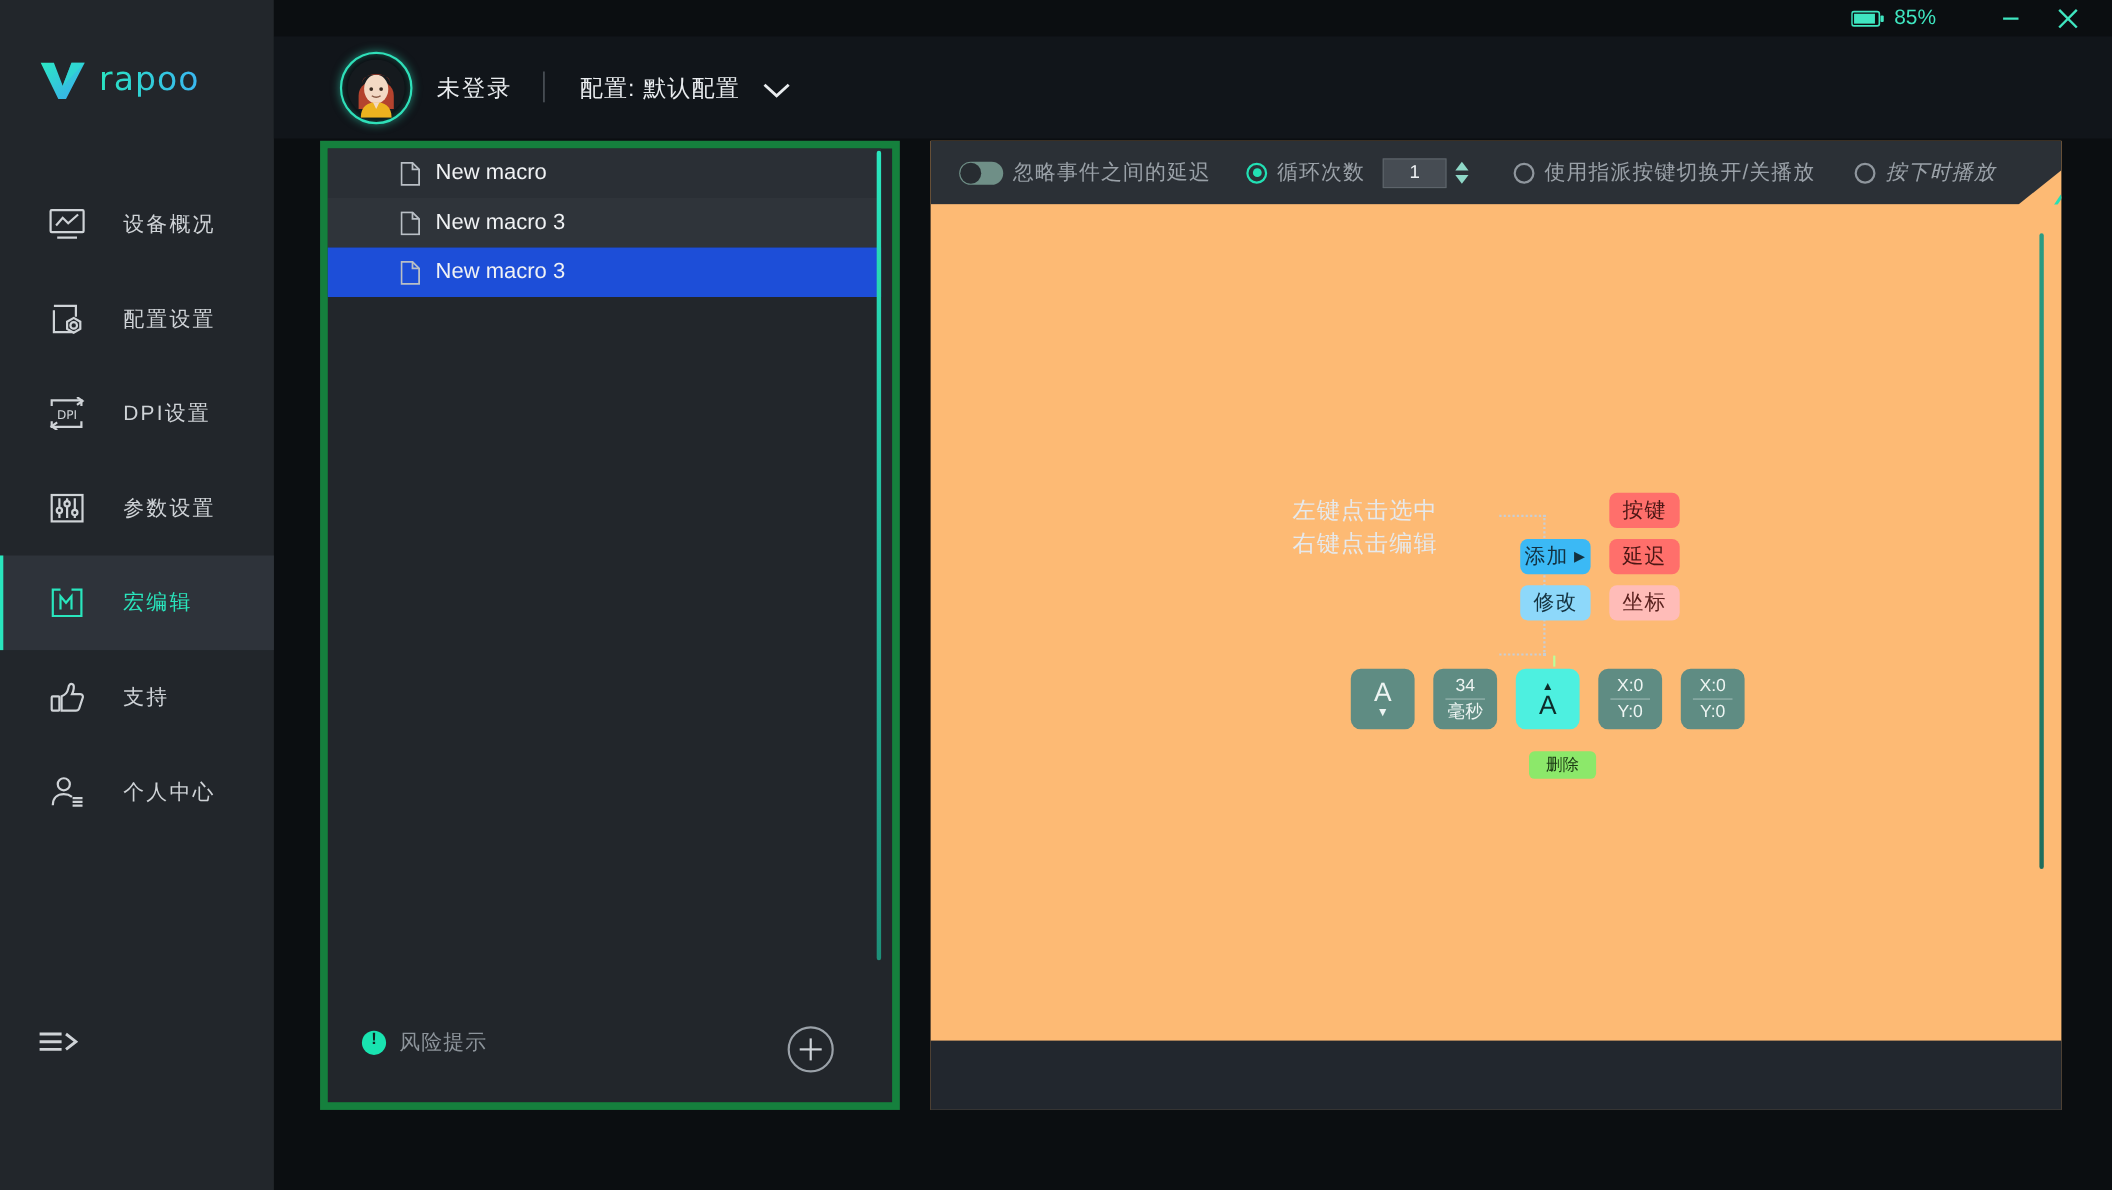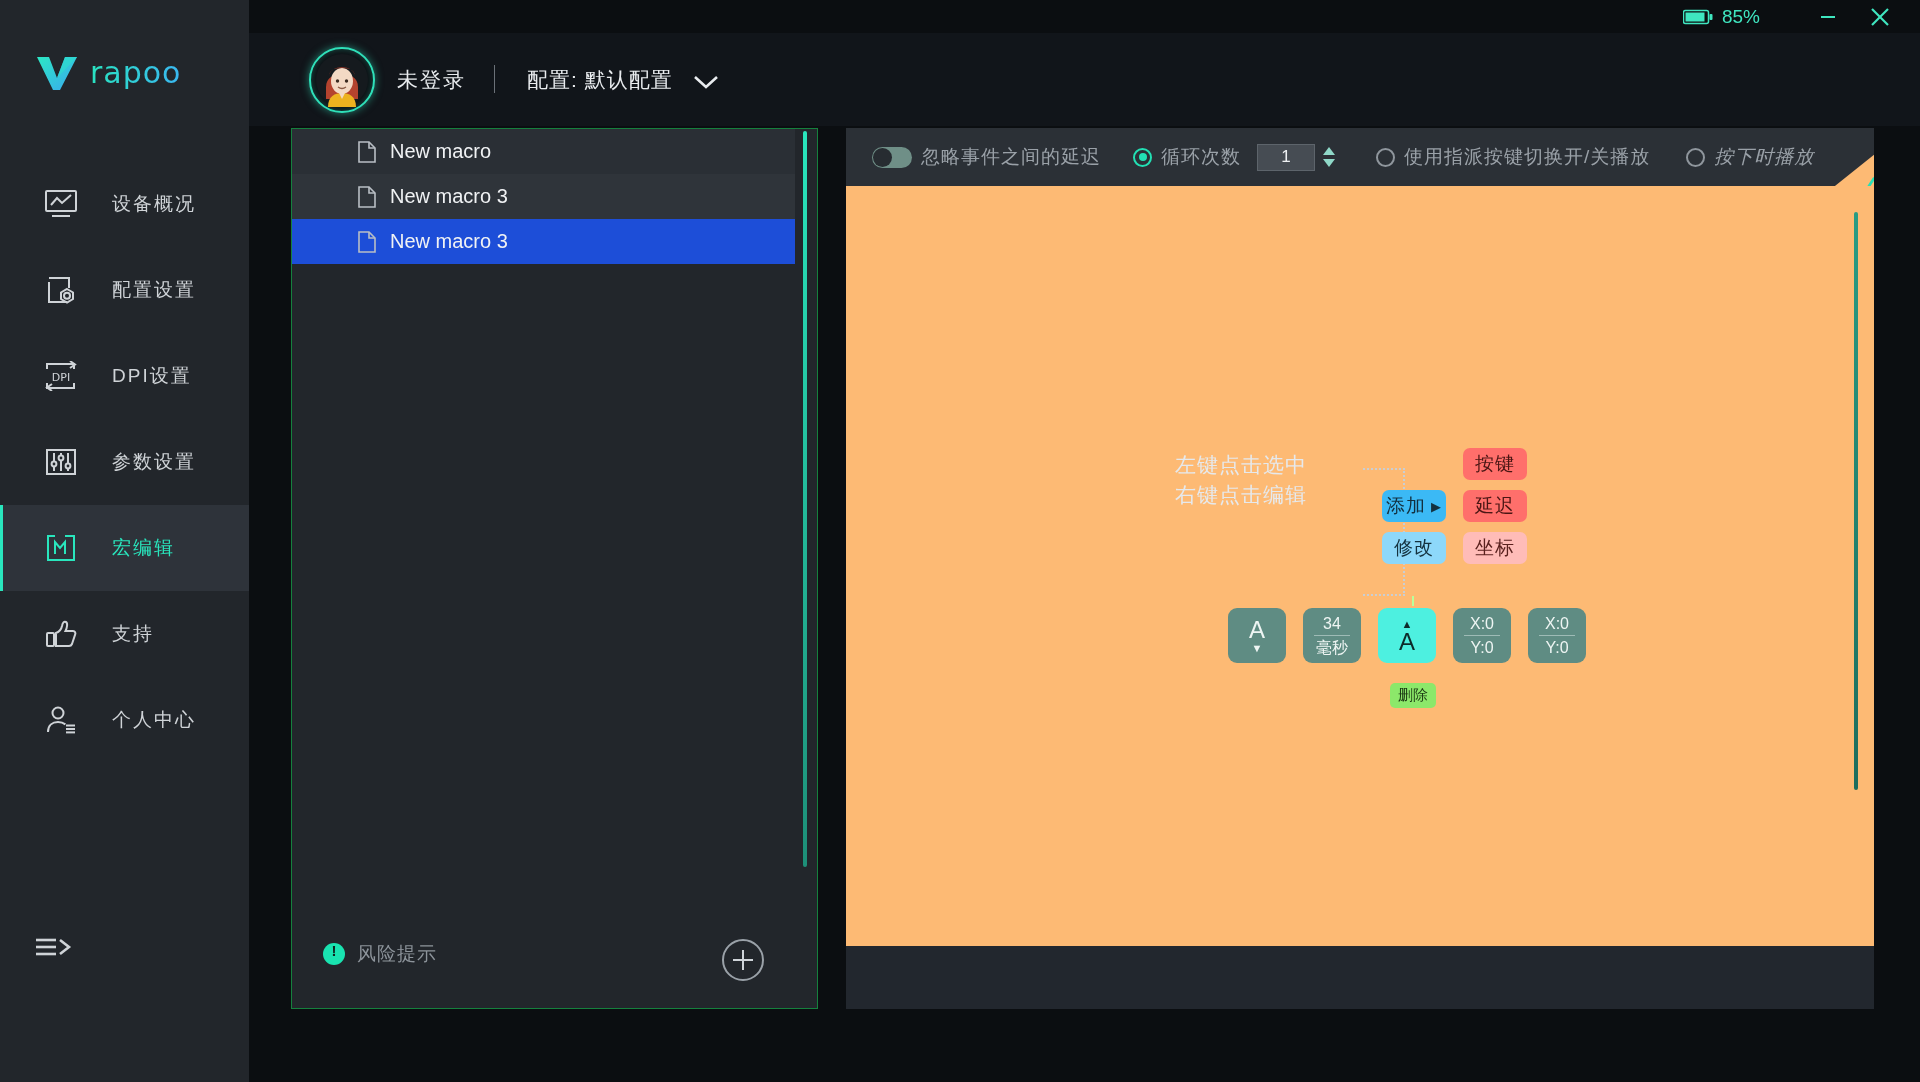--- a/index.html
+++ b/index.html
@@ -53,21 +53,21 @@
     background: #0e1216; display: flex; align-items: center; justify-content: center; overflow: hidden;
   }
   .login-txt { position: absolute; left: 148px; top: 33px; color: #e9ecef; font-size: 21px; letter-spacing: 2px; }
   .hdr-div { position: absolute; left: 245px; top: 32px; width: 1px; height: 28px; background: #6b7178; }
   .cfg-txt { position: absolute; left: 278px; top: 33px; color: #e9ecef; font-size: 21px; letter-spacing: 1px; cursor: pointer; }
   .cfg-chev { position: absolute; left: 443px; top: 40px; cursor: pointer; }
 
   
   #macro-panel {
     position: absolute; left: 291px; top: 128px; width: 527px; height: 881px;
-    background: #22262b; border: 1px solid #15803d;
+    background: #22262b; border: 7px solid #15803d;
   }
   #macro-panel .scroll-thumb {
     position: absolute; right: 10px; top: 2px; width: 4px; height: 736px; border-radius: 2px;
     background: linear-gradient(180deg,#29e6bd,#1d8f78); cursor: pointer;
   }
   .macro-list { position: absolute; left: 0; top: 0; width: 503px; }
   .macro-item {
     display: flex; align-items: center; height: 45px; padding-left: 66px; cursor: pointer;
     color: #f0f2f4; font-size: 20px; gap: 14px;
   }
@@ -138,21 +138,21 @@
   .events { position: absolute; left: 1228px; top: 608px; display: flex; gap: 17px; }
   .ev { width: 58px; height: 55px; border-radius: 9px; background: #5f8c83;
         display: flex; flex-direction: column; align-items: center; justify-content: center;
         color: #eef5f3; cursor: pointer; position: relative; }
   .ev.hl { background: #4df0e0; color: #0d2b2a; }
   .ev .big { font-size: 24px; line-height: 24px; }
   .ev .tri { font-size: 11px; line-height: 12px; }
   .ev .two-top { font-size: 16px; line-height: 19px; padding-bottom: 2px; }
   .ev .rule { width: 36px; height: 1px; background: rgba(235,245,243,.45); }
   .ev .two-bot { font-size: 16px; line-height: 19px; padding-top: 2px; }
-  .delbtn { position: absolute; left: 1390px; top: 683px; width: 46px; height: 25px; border-radius: 5px;
+  .delbtn { position: absolute; left: 1390px; top: 683px; width: 61px; height: 25px; border-radius: 5px;
             background: #8ce86a; color: #1c3a14; display: flex; align-items: center; justify-content: center;
             font-size: 15px; cursor: pointer; }
   .del-conn { position: absolute; left: 1412px; top: 596px; width: 2px; height: 10px; background: #b9ff9b; }
 </style>
 </head>
 <body>
 
 <div id="app">
 
   <div id="sidebar">

